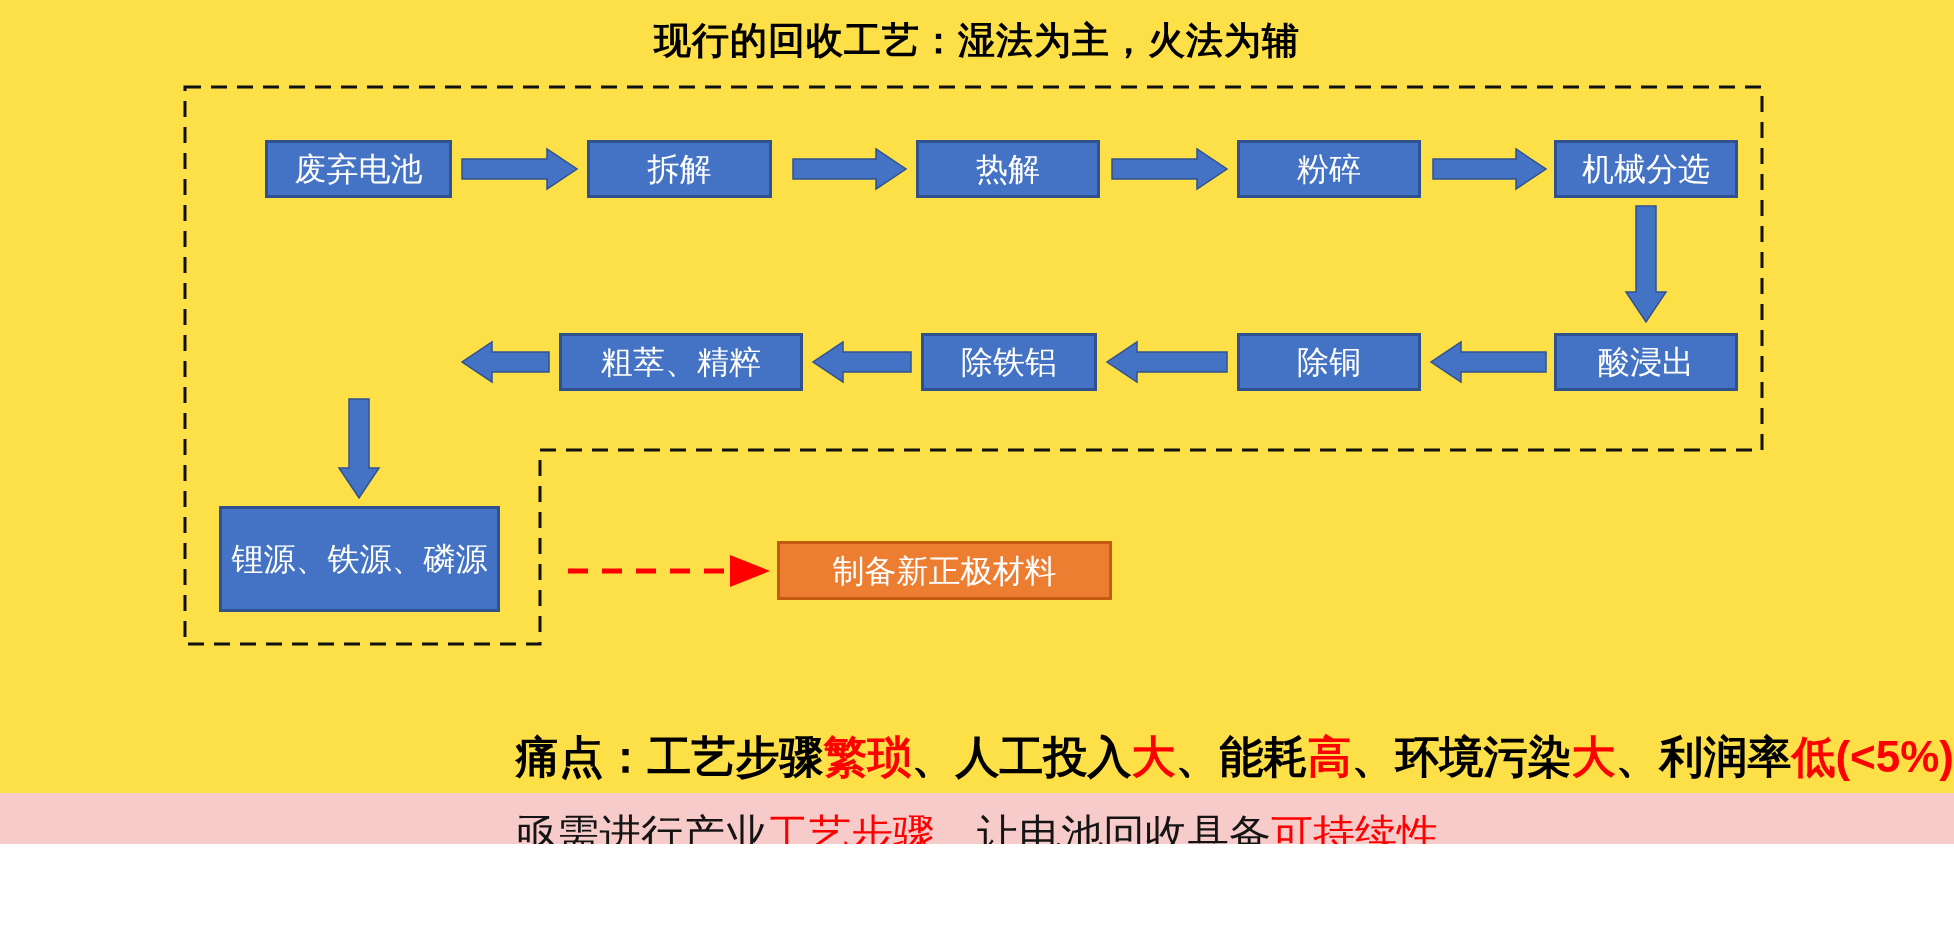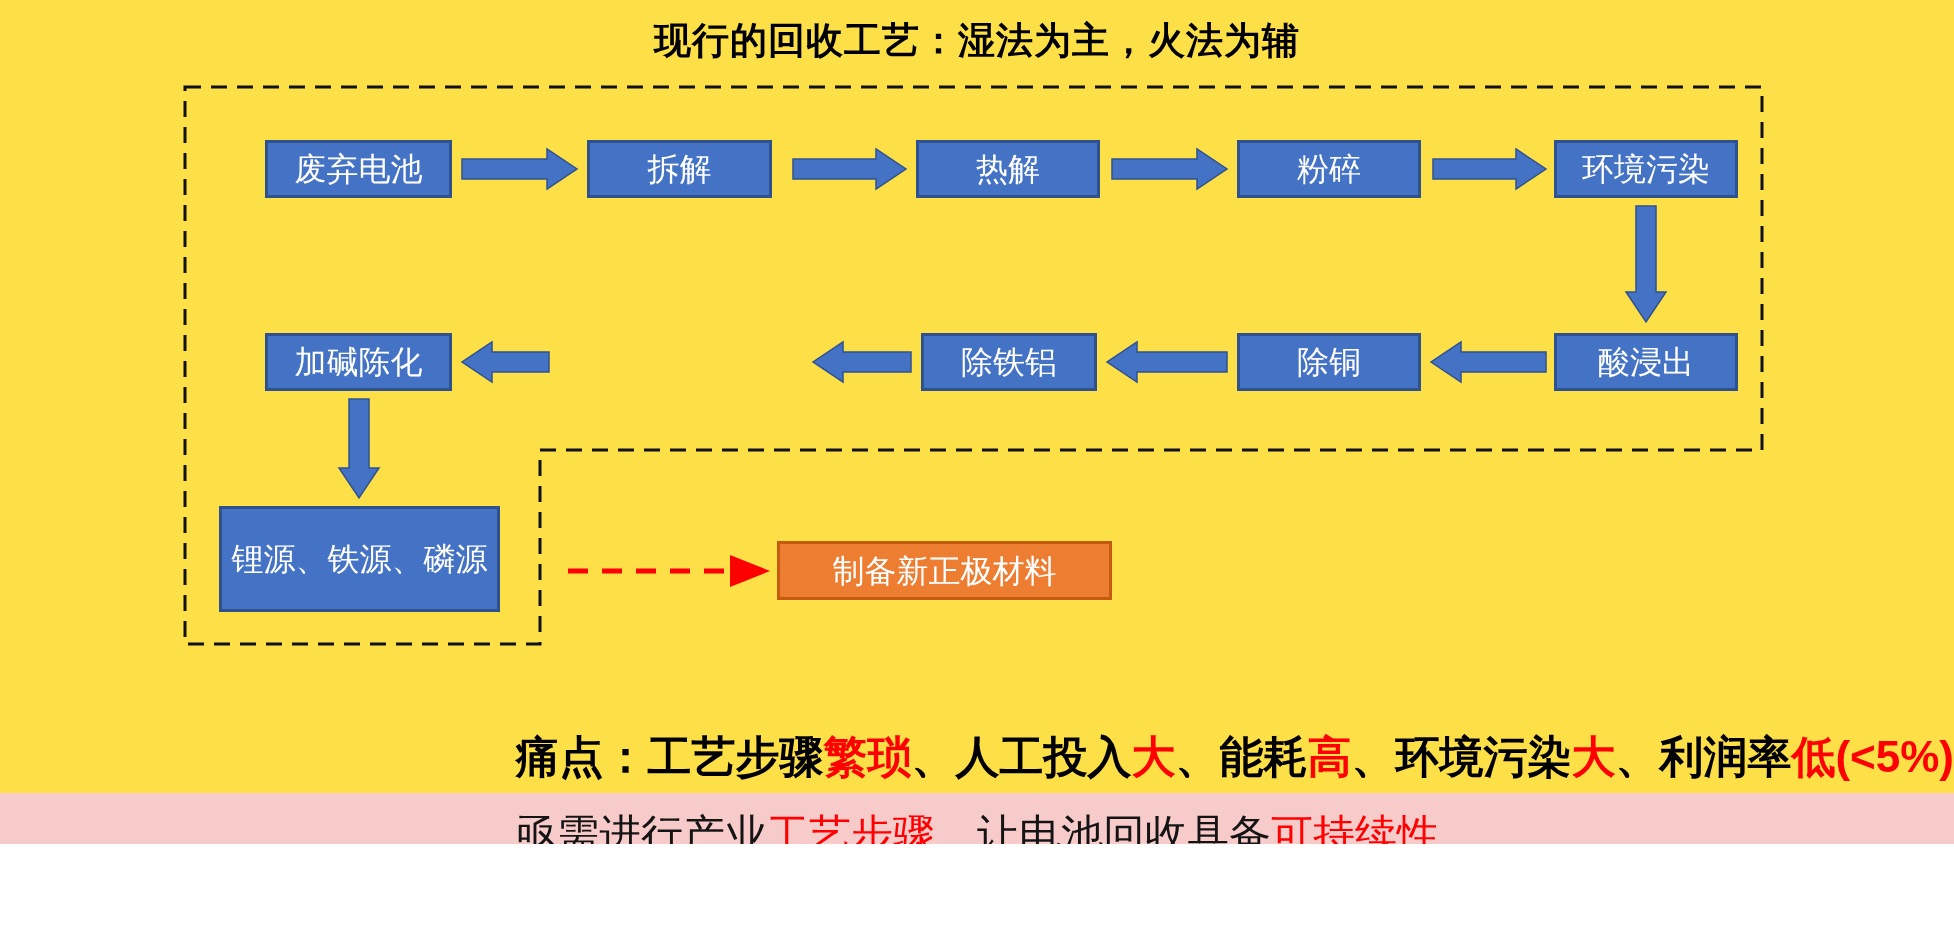--- a/index.html
+++ b/index.html
@@ -77,25 +77,25 @@
   <div class="fbox blue" style="left:916px;top:140px;width:184px;height:58px">
     <span>热解</span>
   </div>
   <div class="fbox blue" style="left:587px;top:140px;width:185px;height:58px">
     <span>拆解</span>
   </div>
   <div class="fbox blue" style="left:1237px;top:140px;width:184px;height:58px">
     <span>粉碎</span>
   </div>
   <div class="fbox blue" style="left:1554px;top:140px;width:184px;height:58px">
-    <span>环境污染</span>
+    <span>机械分选</span>
   </div>
 
-  <div class="fbox blue" style="left:265px;top:333px;width:187px;height:58px">
-    <span>加碱陈化</span>
+  <div class="fbox blue" style="left:559px;top:333px;width:244px;height:58px">
+    <span>粗萃、精粹</span>
   </div>
   <div class="fbox blue" style="left:921px;top:333px;width:176px;height:58px">
     <span>除铁铝</span>
   </div>
   <div class="fbox blue" style="left:1237px;top:333px;width:184px;height:58px">
     <span>除铜</span>
   </div>
   <div class="fbox blue" style="left:1554px;top:333px;width:184px;height:58px">
     <span>酸浸出</span>
   </div>

